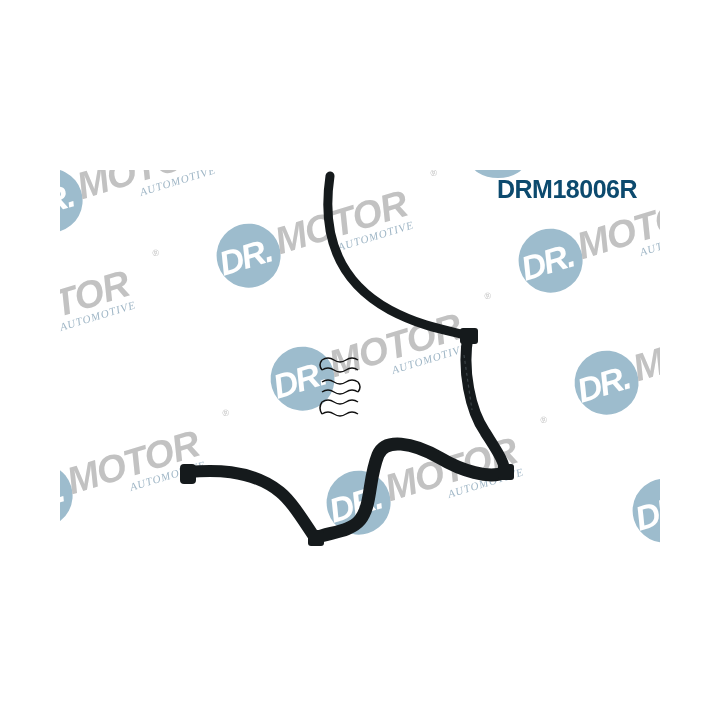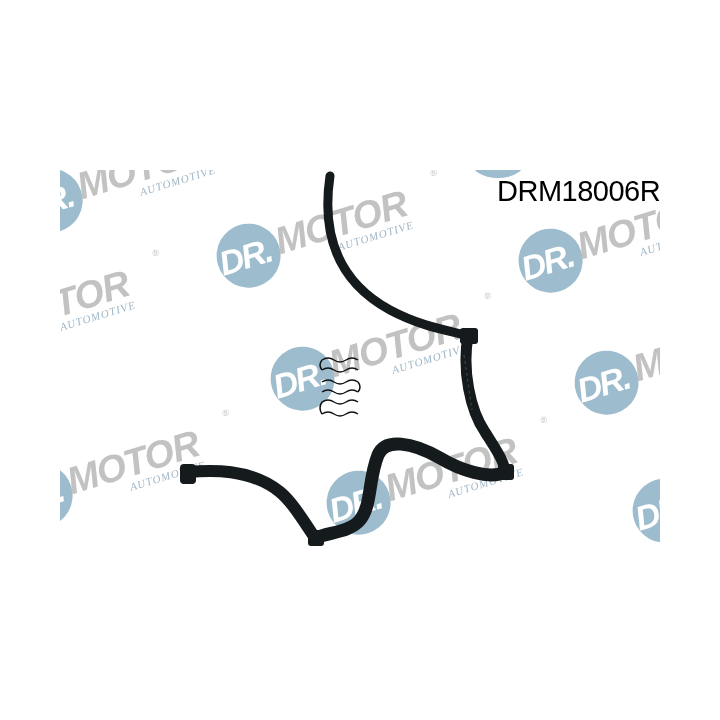--- a/index.html
+++ b/index.html
@@ -5,21 +5,21 @@
   html, body { margin: 0; padding: 0; background: #ffffff; }
   body { width: 720px; height: 720px; position: relative; overflow: hidden; font-family: "Liberation Sans", sans-serif; }
   .stage { position: absolute; left: 0; top: 0; width: 720px; height: 720px; background: #ffffff; }
   .canvas { position: absolute; left: 60px; top: 170px; width: 600px; height: 376px; overflow: hidden; background: #ffffff; }
   .wm { position: absolute; transform: rotate(-17deg); transform-origin: left center; white-space: nowrap; }
   .wm .circle { position: absolute; width: 64px; height: 64px; border-radius: 50%; background: #9dbccd; left: 0; top: -32px; }
   .wm .dr { position: absolute; left: 2px; top: -19px; font-family: "Liberation Sans", sans-serif; font-weight: bold; font-style: italic; font-size: 34px; color: #ffffff; letter-spacing: -2px; }
   .wm .motor { position: absolute; left: 62px; top: -26px; font-family: "Liberation Sans", sans-serif; font-weight: bold; font-style: italic; font-size: 38px; color: #c2c2c2; letter-spacing: -1px; }
   .wm .auto { position: absolute; left: 120px; top: 12px; font-family: "Liberation Serif", serif; font-style: italic; font-size: 11px; color: #9fb6c6; letter-spacing: 1px; }
   .wm .reg { position: absolute; left: 230px; top: -30px; font-size: 9px; color: #c2c2c2; }
-  .part-number { position: absolute; left: 497px; top: 175px; font-family: "Liberation Sans", sans-serif; font-weight: normal; font-size: 29px; color: #000000; letter-spacing: -0.5px; }
+  .part-number { position: absolute; left: 497px; top: 175px; font-family: "Liberation Sans", sans-serif; font-weight: bold; font-size: 25px; color: #0c4a6e; letter-spacing: -0.5px; }
   svg.hose { position: absolute; left: 0; top: 0; }
 </style>
 </head>
 <body>
 
 <div class="stage">
   <div class="canvas">
 
     <div class="wm" style="left:-40px; top:40px;">
       <div class="circle"></div>

